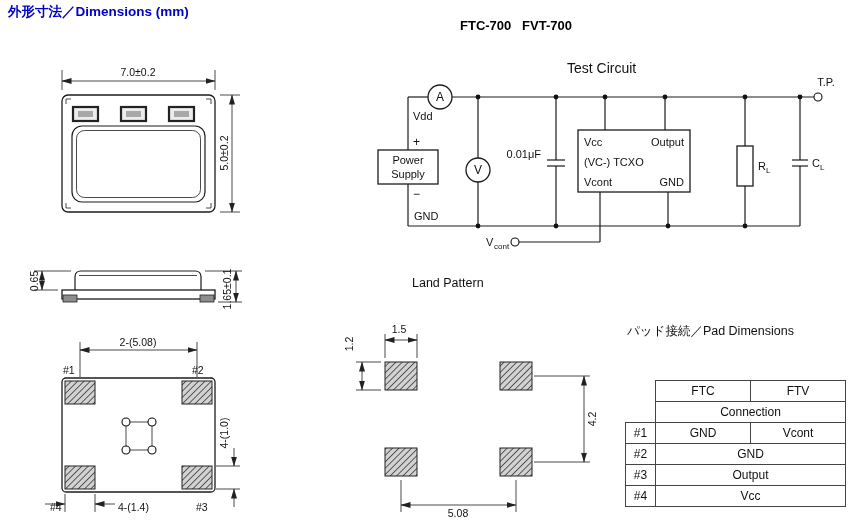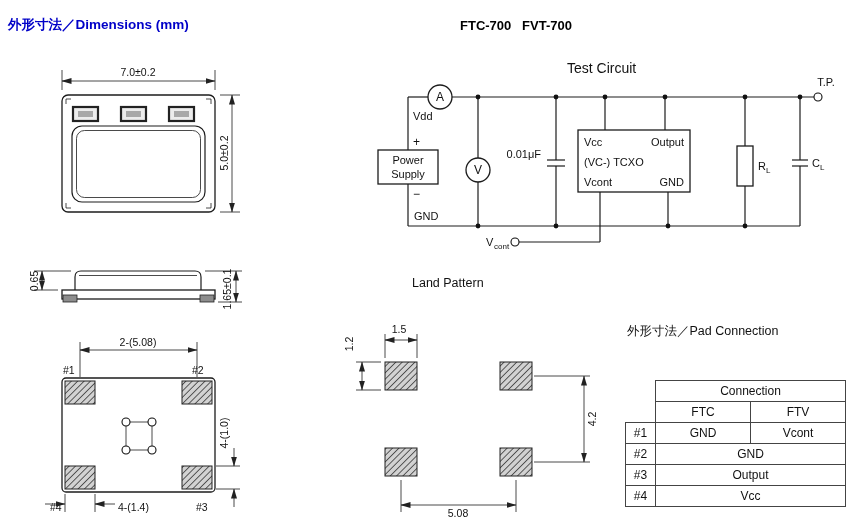--- a/index.html
+++ b/index.html
@@ -1,19 +1,19 @@
 <!DOCTYPE html>
 <html><head>
 <meta charset="utf-8">
 <style>
   html,body{margin:0;padding:0;background:#fff;}
   .page{position:relative;width:851px;height:520px;background:#fff;overflow:hidden;
         font-family:"Liberation Sans",sans-serif;color:#111;}
   .abs{position:absolute;white-space:pre;}
-  .hdr-dims{left:8px;top:16px;font-size:13.5px;font-weight:bold;color:#0000c8;}
+  .hdr-dims{left:8px;top:3px;font-size:13.5px;font-weight:bold;color:#0000c8;}
   .hdr-title{left:460px;top:18px;width:220px;font-size:13px;font-weight:bold;color:#000;}
   .lbl-testcircuit{left:567px;top:60px;font-size:14px;}
   .lbl-landpattern{left:412px;top:276px;font-size:12.5px;text-align:center;}
   .lbl-padconn{left:627px;top:323px;font-size:12.5px;}
   svg.art{position:absolute;left:0;top:0;}
   svg text{font-family:"Liberation Sans",sans-serif;font-size:11px;fill:#111;}
   .dim{font-size:10.5px;}
   .sub{font-size:8px;}
   .meter{font-size:12px;}
   .ln{stroke:#1c1c1c;stroke-width:1.2;fill:none;}
@@ -246,37 +246,37 @@
         <circle cx="668" cy="226" r="2.4" class="dot"></circle>
         <circle cx="745" cy="226" r="2.4" class="dot"></circle>
       </g>
     </g>
   </svg>
 
   <div class="abs hdr-dims">外形寸法／Dimensions (mm)</div>
   <div class="abs hdr-title">FTC-700   FVT-700</div>
   <div class="abs lbl-testcircuit">Test Circuit</div>
   <div class="abs lbl-landpattern">Land Pattern</div>
-  <div class="abs lbl-padconn">外形寸法／Pad Connection</div>
+  <div class="abs lbl-padconn">パッド接続／Pad Dimensions</div>
 
   <table class="conn-table">
     <colgroup>
         <col style="width:30px">
         <col style="width:95px">
         <col style="width:95px">
       </colgroup>
     <tbody>
       <tr>
         <td class="blank"></td>
-        <td colspan="2">Connection</td>
-      </tr>
-      <tr>
-        <td class="blank"></td>
         <td>FTC</td>
         <td>FTV</td>
+      </tr>
+      <tr>
+        <td class="blank"></td>
+        <td colspan="2">Connection</td>
       </tr>
       <tr>
         <td>#1</td>
         <td>GND</td>
         <td>Vcont</td>
       </tr>
       <tr>
         <td>#2</td>
         <td colspan="2">GND</td>
       </tr>

